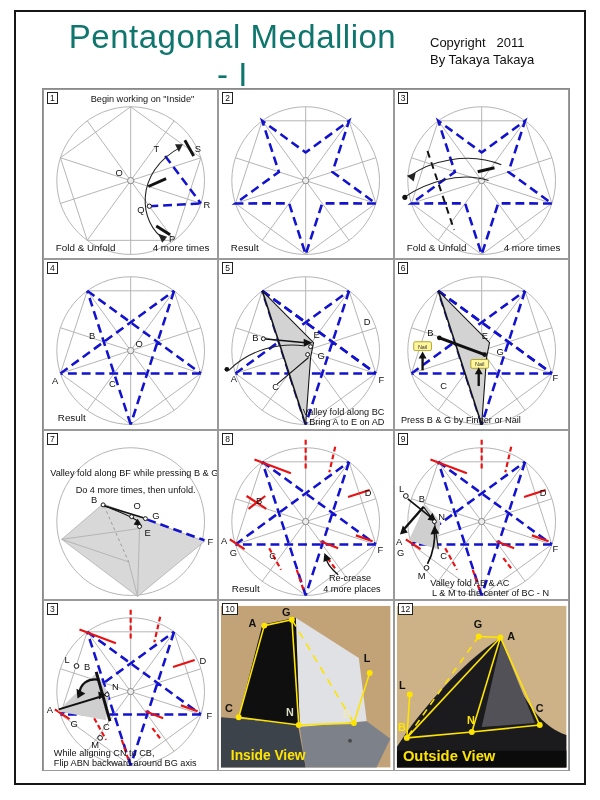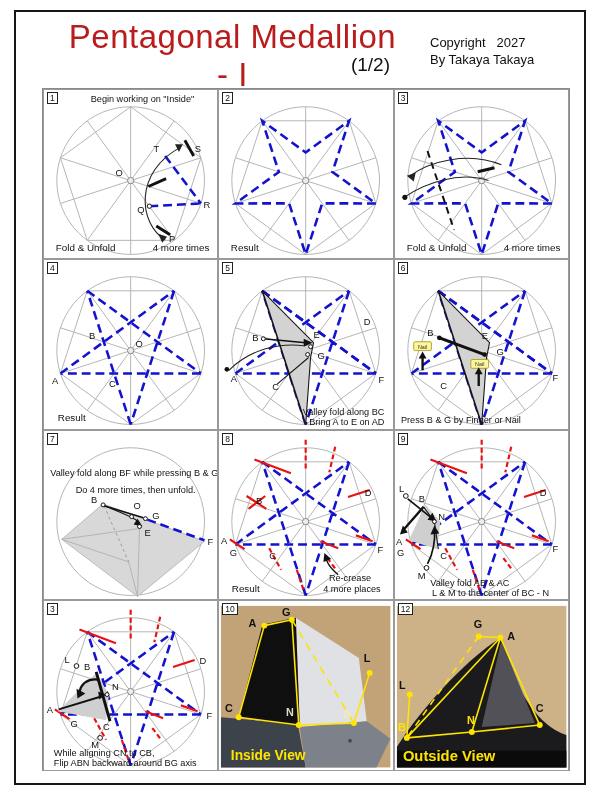--- a/index.html
+++ b/index.html
@@ -1,18 +1,18 @@
 <!DOCTYPE html>
 <html><head>
 <meta charset="utf-8">
 <style>
   html,body{margin:0;padding:0;background:#e8e8e8;}
   .page{position:relative;width:600px;height:800px;background:#fff;font-family:"Liberation Sans",sans-serif;overflow:hidden;}
   .outer-border{position:absolute;left:14px;top:10px;width:568px;height:771px;border:2px solid #161616;}
-  .title{position:absolute;left:60px;top:18px;width:345px;text-align:center;font-size:33px;color:#b91c1c;letter-spacing:0.5px;}
+  .title{position:absolute;left:60px;top:18px;width:345px;text-align:center;font-size:33px;color:#0f766e;letter-spacing:0.5px;}
   .subtitle{position:absolute;left:200px;top:54px;width:190px;text-align:right;font-size:19px;color:#111;}
   .copyright{position:absolute;left:430px;top:34px;font-size:13px;color:#111;line-height:17px;white-space:pre;}
   .grid{position:absolute;left:42px;top:88px;width:528px;height:683px;border:1px solid #8a8a8a;box-sizing:border-box;display:grid;grid-template-columns:repeat(3,1fr);grid-template-rows:repeat(4,1fr);}
   .cell{position:relative;border:1px solid #9a9a9a;box-sizing:border-box;background:#fff;}
   .cell svg{display:block;width:100%;height:100%;}
   .pnum{position:absolute;left:3px;top:2px;background:#fff;border:1px solid #222;font-size:8.5px;line-height:10px;padding:0 2px;color:#111;z-index:2;}
   
   .gline{stroke:#b4b4b4;stroke-width:1;fill:none;}
   .blue{stroke:#1212cf;stroke-width:2.6;fill:none;stroke-dasharray:9 5;}
   .red{stroke:#e81212;stroke-width:2.2;fill:none;}
@@ -26,22 +26,21 @@
   .ydot{fill:#ffe400;stroke:none;}
   .plbl{font-family:"Liberation Sans",sans-serif;font-size:11px;font-weight:bold;}
   .pcap{font-family:"Liberation Sans",sans-serif;font-weight:bold;fill:#ffe400;}
 </style>
 </head>
 <body>
 
 <div class="page">
   <div class="outer-border"></div>
   <div class="title">Pentagonal Medallion - I</div>
-  <div class="subtitle">(1/2)</div>
-  <div class="copyright"><span>Copyright   2027</span><br><span>By Takaya Takaya</span></div>
+  <div class="copyright"><span>Copyright   2011</span><br><span>By Takaya Takaya</span></div>
 
   <div class="grid">
 
     <div class="cell">
       <div class="pnum">1</div>
       <svg viewBox="0 0 176 171" preserveAspectRatio="none">
         <g>
           <circle class="gline" cx="88" cy="92" r="75"></circle>
           <polygon class="gline" points="88,17 159.3,68.8 132.1,152.7 43.9,152.7 16.7,68.8"></polygon>
           <path class="gline" d="M88 92L159.3 115.2M88 92L132.1 152.7M88 92L88 167M88 92L43.9 152.7M88 92L16.7 115.2M88 92L16.7 68.8M88 92L43.9 31.3M88 92L88 17M88 92L132.1 31.3M88 92L159.3 68.8"></path>

